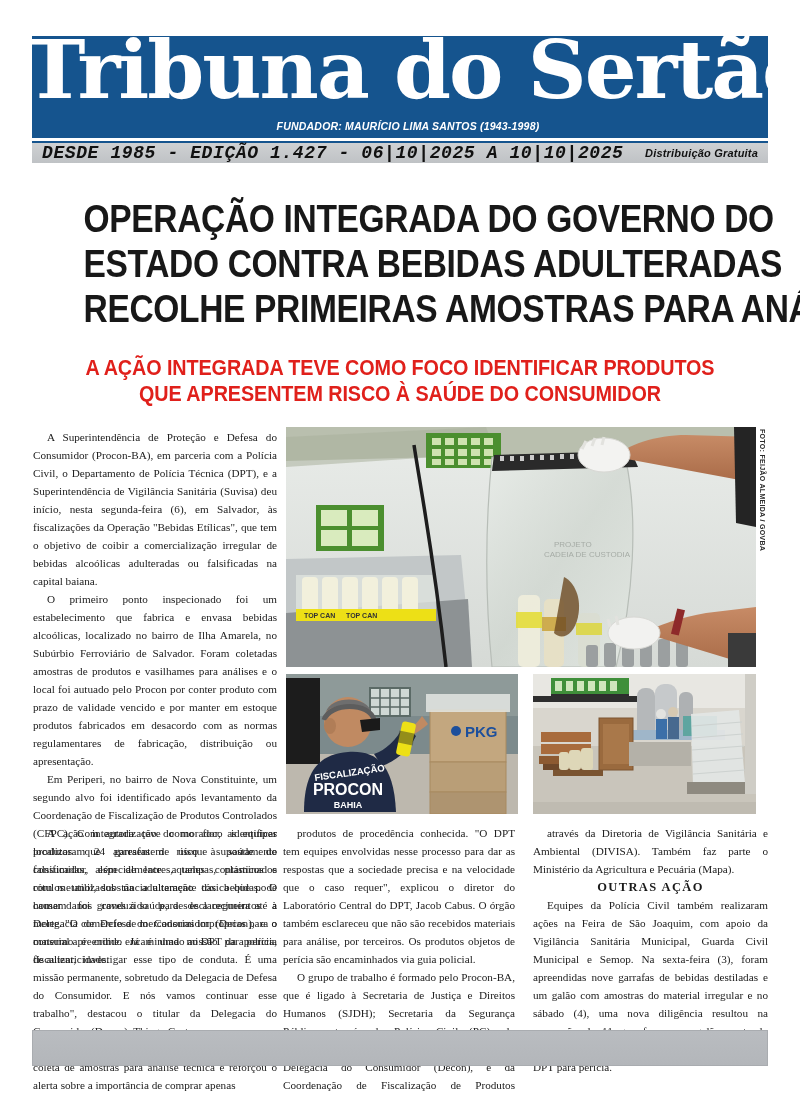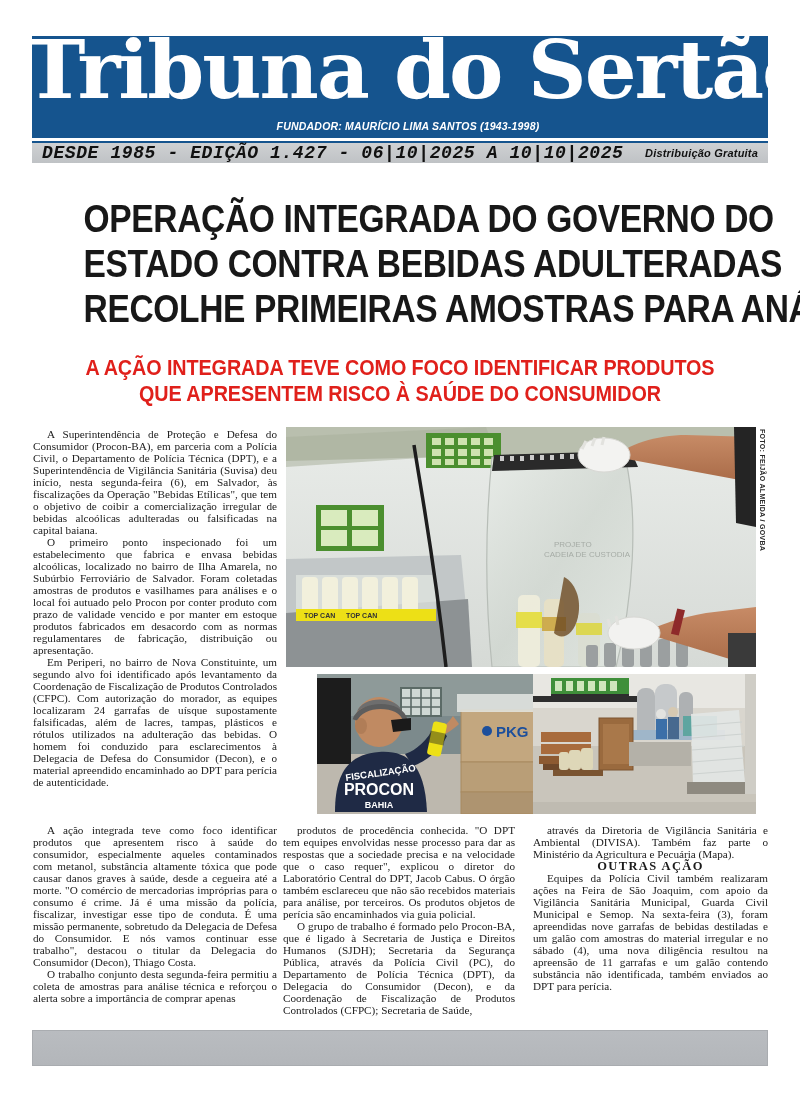--- a/index.html
+++ b/index.html
@@ -87,21 +87,21 @@
     transform:scaleX(.92);
     transform-origin:center center;
     white-space:nowrap;
   }
 
   
   .col{
     position:absolute;
     font-family:"Liberation Serif", serif;
     font-size:11.2px;
-    line-height:12px;
+    line-height:18px;
     text-align:justify;
     color:#202020;
     hyphens:auto;
   }
   .col p{margin:0;text-indent:14px;}
   .col p+p{margin-top:0;}
 
   #col1-top{left:33px;top:428px;width:244px;height:392px;}
   #col1-bot{left:33px;top:824px;width:244px;height:200px;}
   #col2-bot{left:283px;top:824px;width:232px;height:200px;}
@@ -114,21 +114,21 @@
     letter-spacing:1.4px;
     text-align:center;
     margin:9px 0 8px 0;
     color:#1a1a1a;
     text-indent:0 !important;
   }
 
   
   .photo{position:absolute;overflow:hidden;background:#15803d;}
   #photo-main{left:286px;top:427px;width:470px;height:240px;}
-  #photo-left{left:286px;top:674px;width:232px;height:140px;margin-left:31px;}
+  #photo-left{left:286px;top:674px;width:232px;height:140px;}
   #photo-right{left:533px;top:674px;width:223px;height:140px;}
 
   .photo svg{display:block;width:100%;height:100%;}
 
   .photo-credit{
     position:absolute;left:757px;top:427px;width:12px;height:240px;
     display:flex;align-items:flex-start;justify-content:center;
   }
   .photo-credit span{
     font-family:"Liberation Sans", sans-serif;

